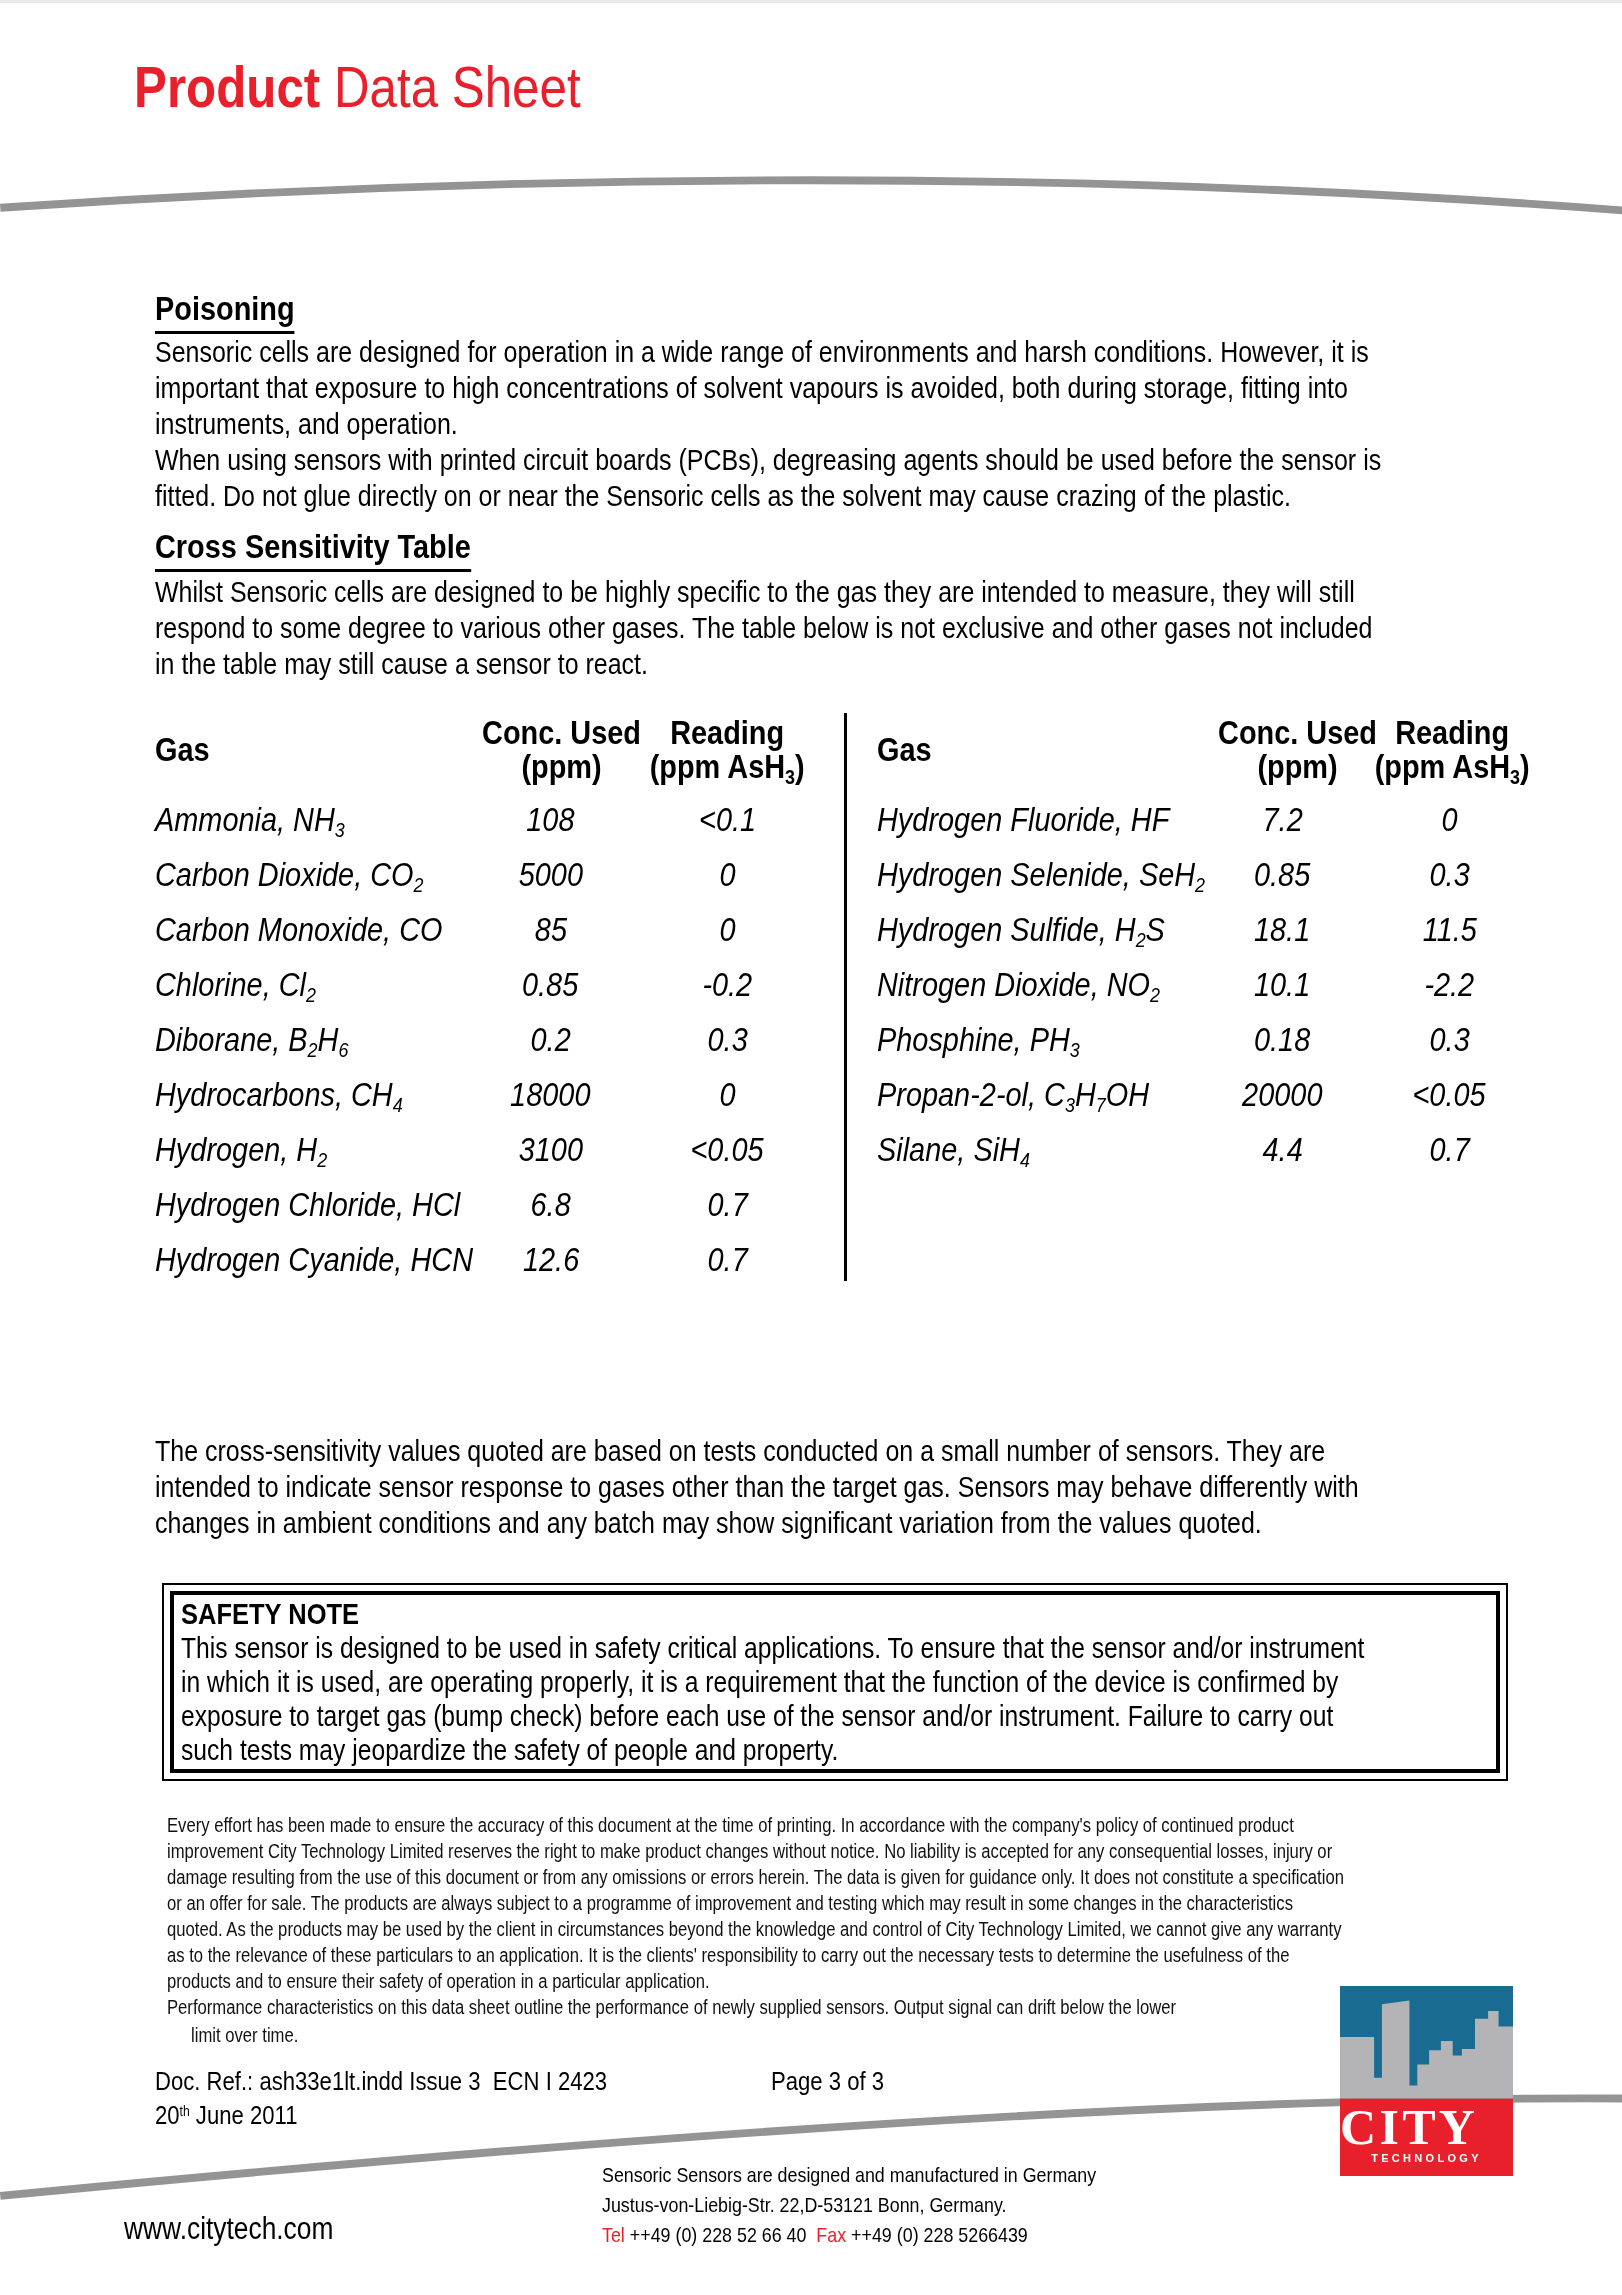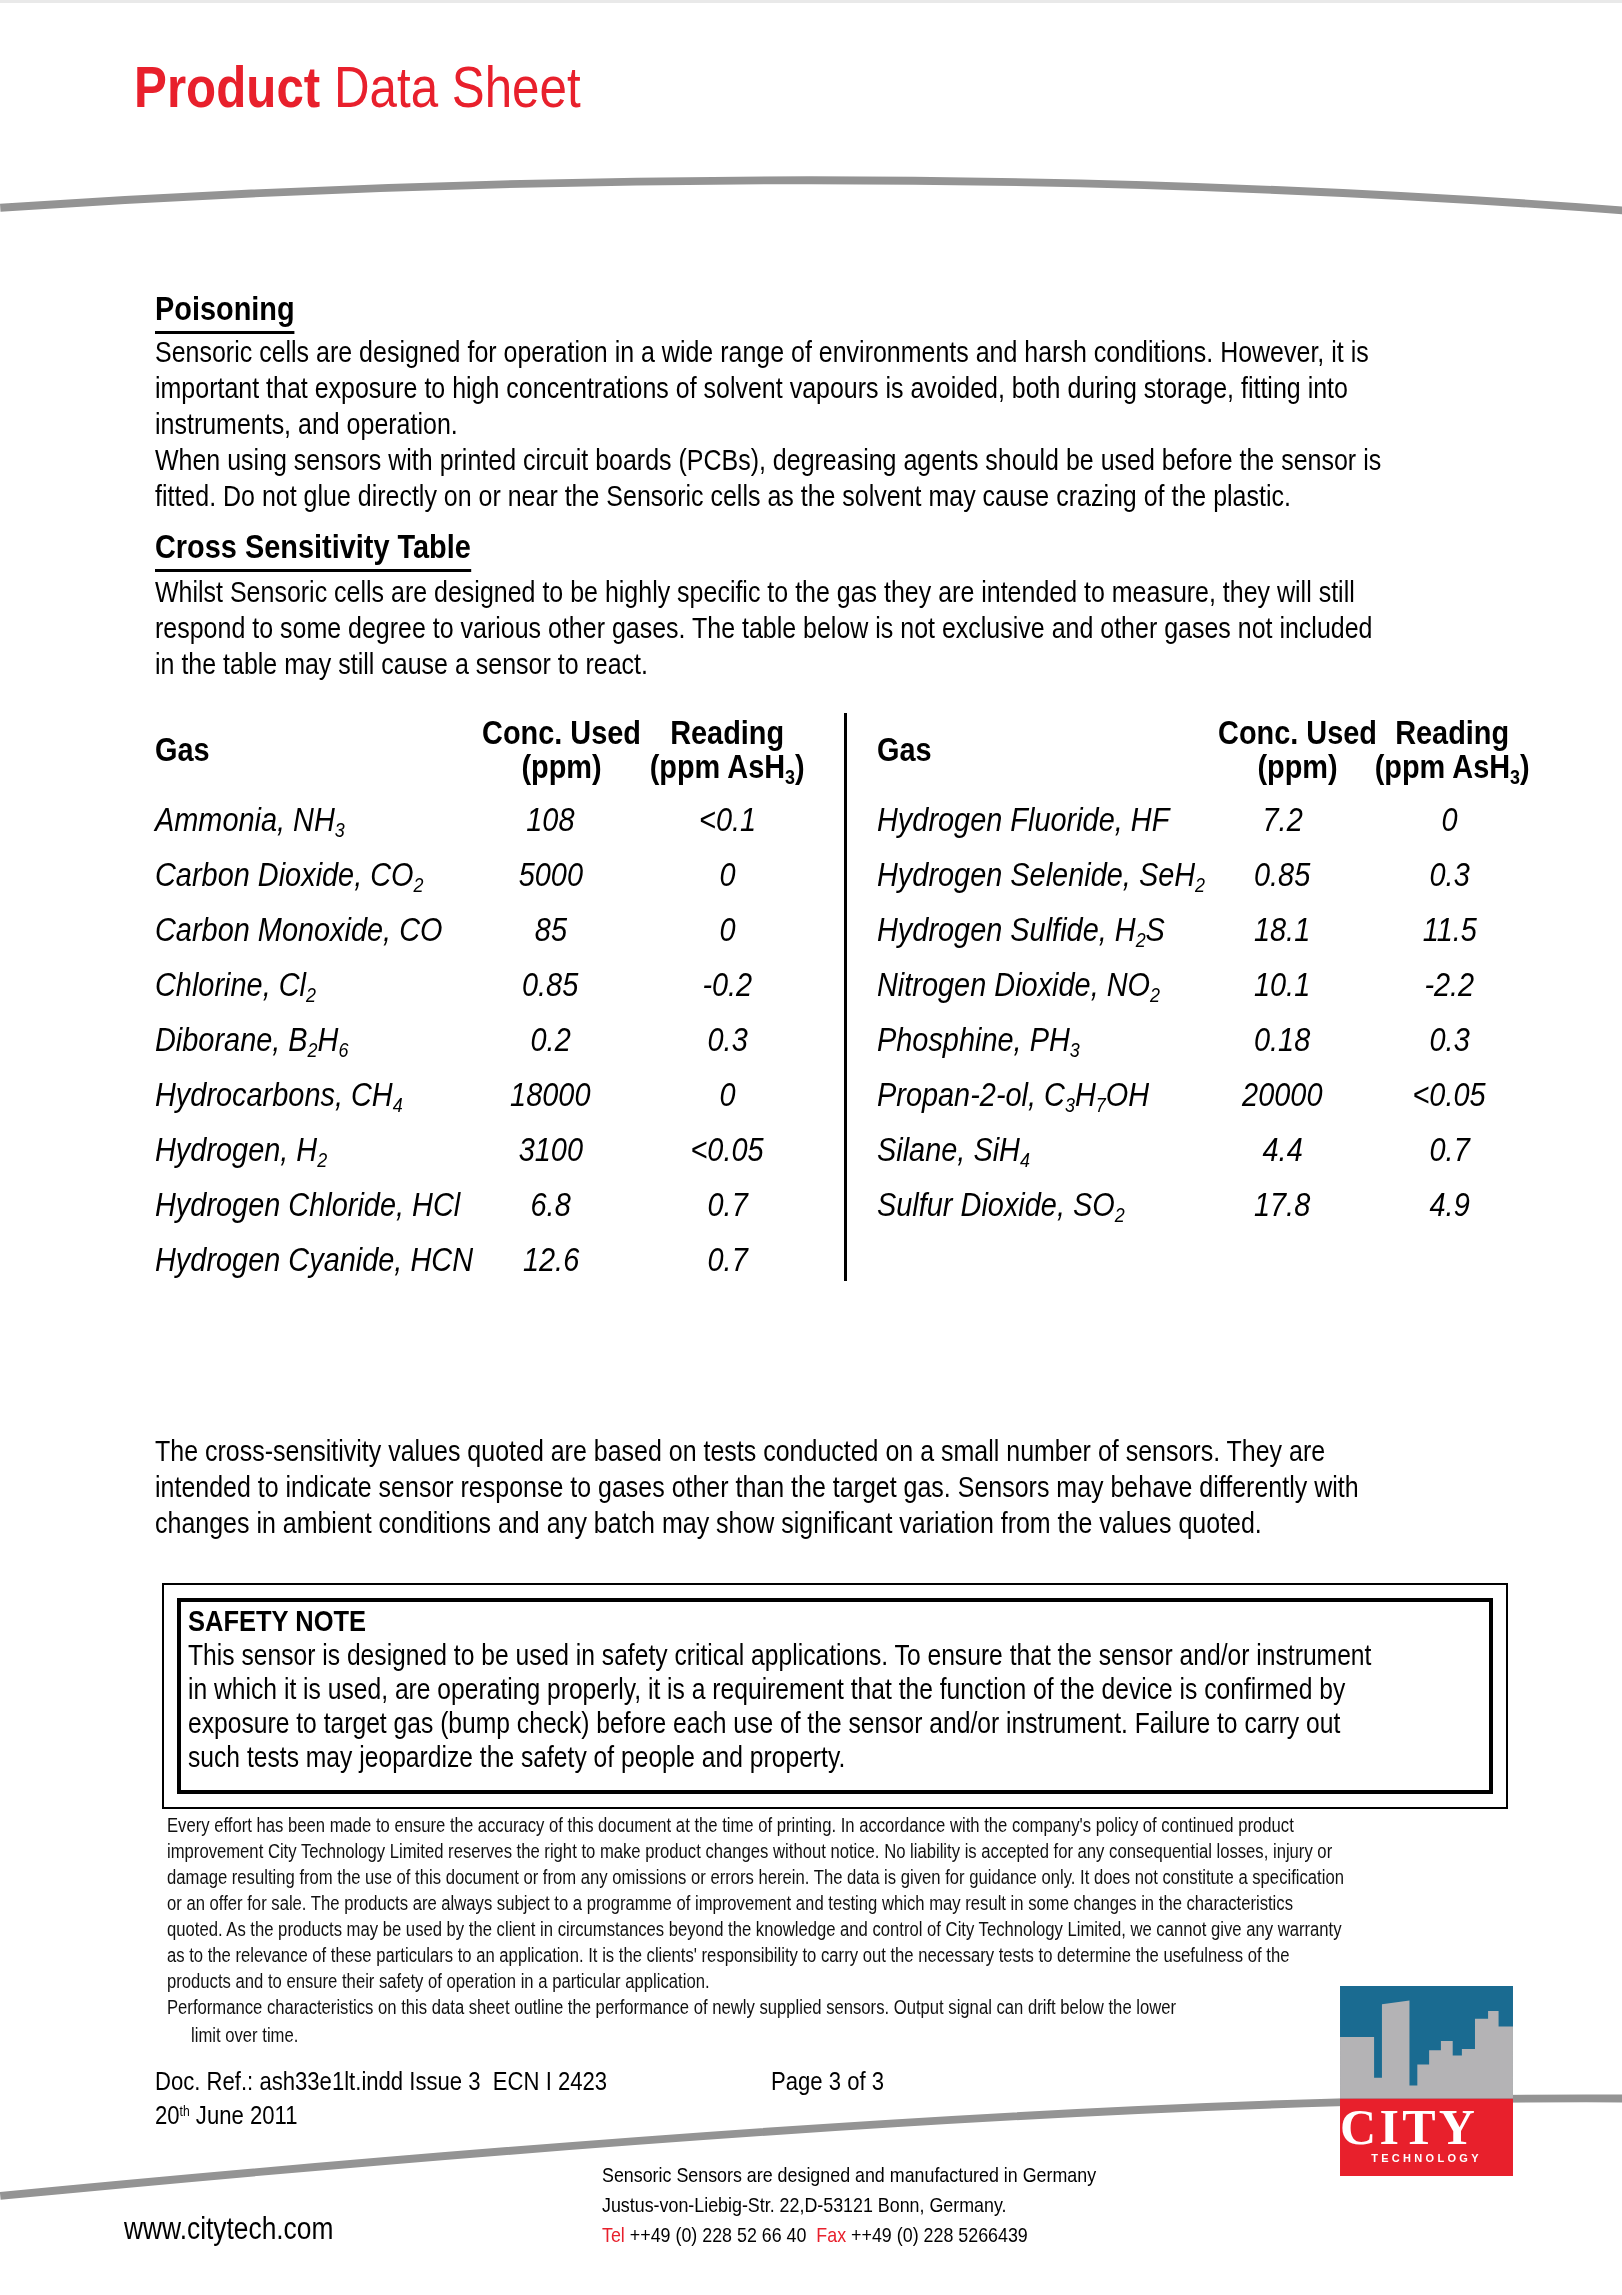--- a/index.html
+++ b/index.html
@@ -41,21 +41,21 @@
   .t-left .gas{width:314px;}  .t-left .conc{width:164px;}  .t-left .read{width:190px;}
   .t-right .gas{width:327px;} .t-right .conc{width:157px;} .t-right .read{width:177px;}
   .rows{position:absolute;top:88px;left:0;right:0;}
   .trow{display:flex;align-items:flex-start;height:55px;line-height:36px;font-style:italic;}
   .divider{left:844px;top:710px;width:2.6px;height:568px;background:#000;}
 
   sub{font-size:62%;line-height:0;vertical-align:-0.28em;}
   sup{font-size:55%;line-height:0;vertical-align:0.55em;}
 
   
-  .safety-outer{left:162px;top:1580px;width:1346px;height:226px;border:2px solid #000;box-sizing:border-box;padding:13px;}
+  .safety-outer{left:162px;top:1580px;width:1346px;height:198px;border:2px solid #000;box-sizing:border-box;padding:6px;}
   .safety-inner{width:100%;height:100%;border:4.6px solid #000;box-sizing:border-box;padding:1.3px 6.5px;}
   .safety-h{font-size:30px;font-weight:bold;line-height:35px;}
   .safety-text{font-size:29px;line-height:34px;white-space:pre-line;width:1505px;}
 
   .fineprint{left:167px;top:1809px;font-size:19.6px;line-height:26px;white-space:pre-line;width:1603px;color:#111;}
   .fineprint-last{left:191px;top:2019px;font-size:19.6px;line-height:26px;color:#111;}
 
   .docref{left:155px;top:2063px;font-size:26px;line-height:31px;white-space:pre;}
   .pageinfo{left:771px;top:2063px;font-size:26px;line-height:31px;white-space:pre;}
   .docdate{left:155px;top:2097px;font-size:26px;line-height:31px;white-space:pre;}
@@ -199,25 +199,20 @@
       <span class="cell num conc"><span class="cxc">20000</span></span>
       <span class="cell num read"><span class="cxc">&lt;0.05</span></span>
     </div>
 
     <div class="trow">
       <span class="cell gas"><span class="cx">Silane, SiH<sub>4</sub></span></span>
       <span class="cell num conc"><span class="cxc">4.4</span></span>
       <span class="cell num read"><span class="cxc">0.7</span></span>
     </div>
 
-    <div class="trow">
-      <span class="cell gas"><span class="cx">Sulfur Dioxide, SO<sub>2</sub></span></span>
-      <span class="cell num conc"><span class="cxc">17.8</span></span>
-      <span class="cell num read"><span class="cxc">4.9</span></span>
-    </div>
   </div>
   </div>
 
   <div class="abs para p-disclaimer blockcx">The cross-sensitivity values quoted are based on tests conducted on a small number of sensors. They are<br>intended to indicate sensor response to gases other than the target gas. Sensors may behave differently with<br>changes in ambient conditions and any batch may show significant variation from the values quoted.</div>
 
   <div class="abs safety-outer">
     <div class="safety-inner">
       <div class="safety-h blockcx">SAFETY NOTE</div>
       <div class="safety-text blockcx">This sensor is designed to be used in safety critical applications. To ensure that the sensor and/or instrument<br>in which it is used, are operating properly, it is a requirement that the function of the device is confirmed by<br>exposure to target gas (bump check) before each use of the sensor and/or instrument. Failure to carry out<br>such tests may jeopardize the safety of people and property.</div>
     </div>

